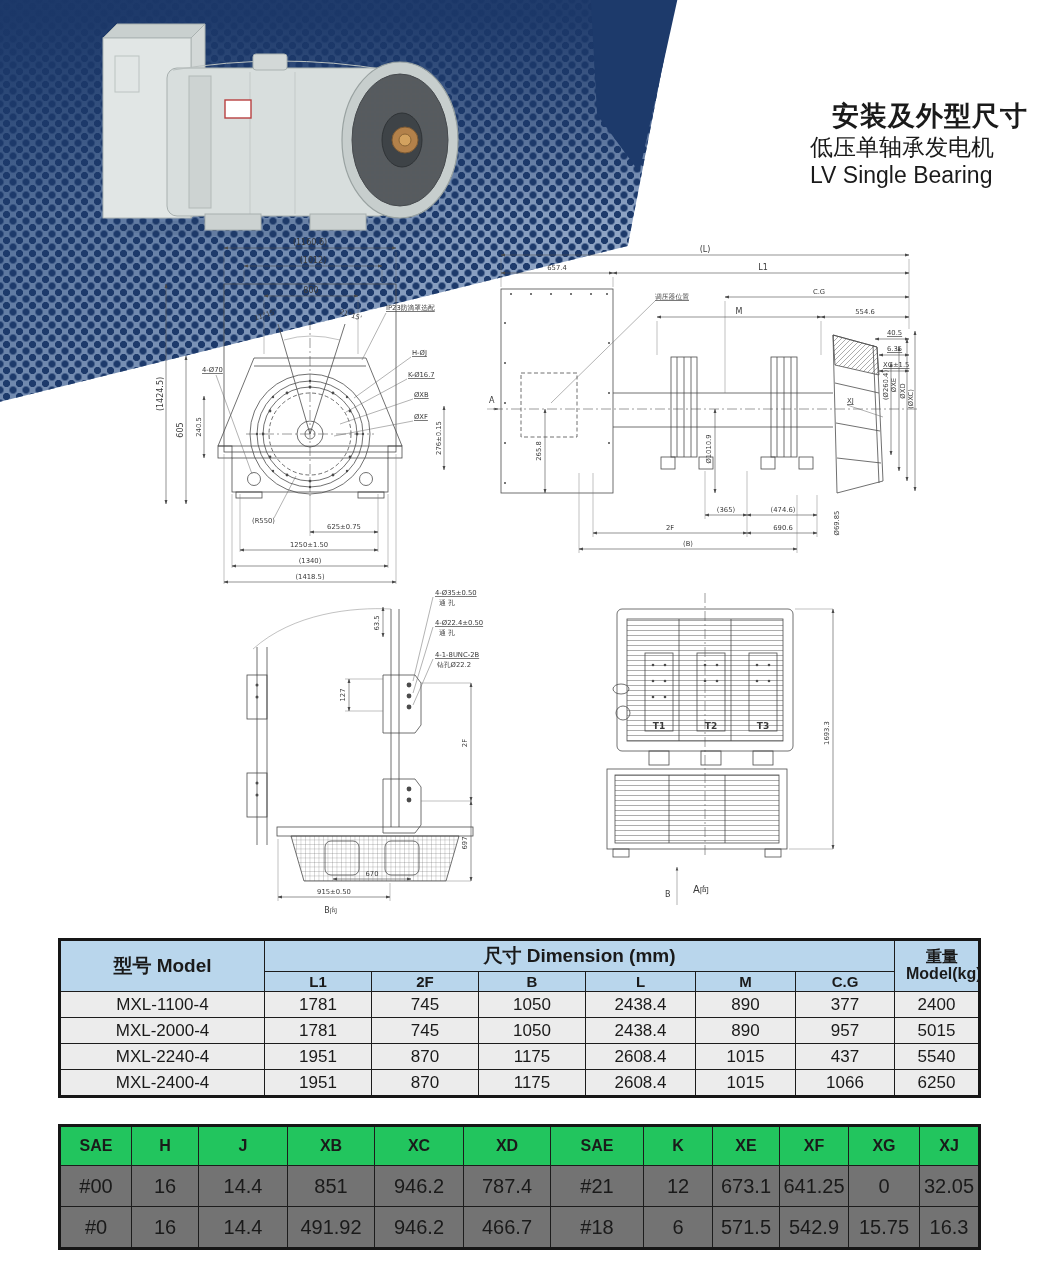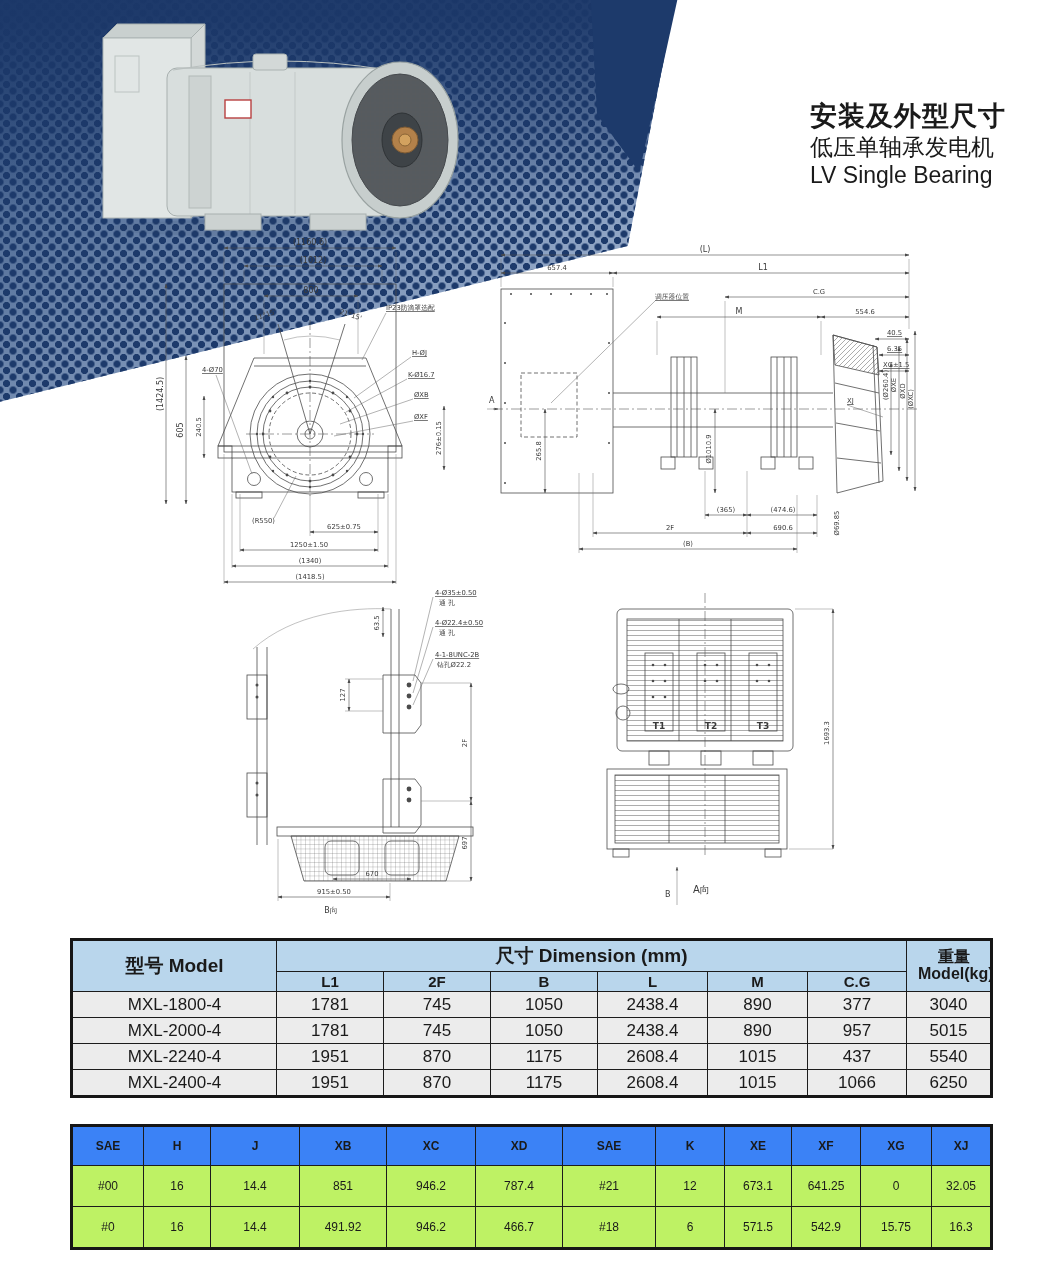--- a/index.html
+++ b/index.html
@@ -15,21 +15,21 @@
       radial-gradient(circle,#1d3a6b 3.3px,transparent 3.9px),
       radial-gradient(circle,#1d3a6b 3.3px,transparent 3.9px),
       linear-gradient(150deg,#31507f 0%,#8ba1c2 55%,#d9e0ec 100%);
     background-size:100% 100%,13px 13px,13px 13px,100% 100%;
     background-position:0 0,0 0,6.5px 6.5px,0 0;}
   .banner-solid{position:absolute;inset:0;background:#1d3a6b;
     clip-path:polygon(56% 0,64.2% 0,60.6% 42%,56.6% 28%);}
   .photo{position:absolute;left:55px;top:8px;}
 
   .titleblock{position:absolute;left:810px;top:100px;width:240px;line-height:1.22;}
-  .titleblock .cn1{font-size:27px;font-weight:bold;letter-spacing:1px;}
+  .titleblock .cn1{font-size:27px;font-weight:bold;letter-spacing:1px;text-align:center;}
   .titleblock .en1{font-size:24px;font-weight:bold;}
   .titleblock .cn2{font-size:23px;}
   .titleblock .en2{font-size:23px;}
 
   
   .dwg{position:absolute;}
   .dwg line,.dwg path,.dwg rect,.dwg circle,.dwg ellipse,.dwg polygon{
       stroke:#4b4b4b;stroke-width:.8;fill:none;}
   .dwg .ext{stroke-width:.45;stroke:#777;}
   .dwg .dim{stroke-width:.6;marker-start:url(#ar);marker-end:url(#ar);}
@@ -39,35 +39,35 @@
   .dwg .dot{fill:#4b4b4b;stroke:none;}
   .dwg text{font-size:8px;fill:#3a3a3a;stroke:none;font-family:"DejaVu Sans",sans-serif;}
   .dwg text.sm{font-size:6.8px;}
   .dwg text.ul{text-decoration:underline;}
   .dwg .mid{text-anchor:middle;}
   .dwg .fillmesh{fill:url(#mesh);}
   .dwg .filllouv{fill:url(#louv);}
   .dwg .fillhatch{fill:url(#hatch);}
 
   
-  .tbl{position:absolute;left:70px;width:920px;border-collapse:collapse;table-layout:fixed;}
+  .tbl{position:absolute;left:58px;width:920px;border-collapse:collapse;table-layout:fixed;}
   .tbl th,.tbl td{border:1.5px solid #1c1c1c;text-align:center;vertical-align:middle;
       padding:0;overflow:hidden;white-space:nowrap;}
   .tbl{border:3px solid #161616;}
   .tbl .blue{background:#b9d6ec;}
   .tbl .gray{background:#ececec;}
   .t1{top:938px;font-size:17px;}
   .t1 .h1{font-size:19px;font-weight:bold;height:30px;}
   .t1 .h2{font-size:15px;font-weight:bold;height:19px;}
   .t1 td{height:25px;font-size:17px;}
   .t1 .wh{font-size:16px;font-weight:bold;line-height:1.05;padding-left:11px;}
   .t2{top:1124px;font-size:16px;}
   .t2 .h1{font-size:18px;font-weight:bold;height:35px;}
-  .t2 .h2{height:38px;font-size:12px;background:#3b82f6;}
-  .t2 td{height:40px;font-size:12px;background:#bef264;}
+  .t2 .h2{height:38px;font-size:16px;background:#22c55e;}
+  .t2 td{height:40px;font-size:20px;background:#737373;}
 </style>
 </head>
 <body>
 
 <div class="page">
 
   <svg width="0" height="0" style="position:absolute">
     <defs>
       <marker id="ar" viewBox="0 0 10 10" refX="9" refY="5" markerWidth="8" markerHeight="8" orient="auto-start-reverse">
         <path d="M0,1.8 L10,5 L0,8.2 z" fill="#4b4b4b" stroke="none"></path>
@@ -465,28 +465,28 @@
         <th class="blue h2">L1</th>
         <th class="blue h2">2F</th>
         <th class="blue h2">B</th>
         <th class="blue h2">L</th>
         <th class="blue h2">M</th>
         <th class="blue h2">C.G</th>
       </tr>
     </thead>
     <tbody>
       <tr>
-        <td class="gray">MXL-1800-4</td>
+        <td class="gray">MXL-1100-4</td>
         <td class="gray">1781</td>
         <td class="gray">745</td>
         <td class="gray">1050</td>
         <td class="gray">2438.4</td>
         <td class="gray">890</td>
         <td class="gray">377</td>
-        <td class="gray">3040</td>
+        <td class="gray">2400</td>
       </tr>
       <tr>
         <td class="gray">MXL-2000-4</td>
         <td class="gray">1781</td>
         <td class="gray">745</td>
         <td class="gray">1050</td>
         <td class="gray">2438.4</td>
         <td class="gray">890</td>
         <td class="gray">957</td>
         <td class="gray">5015</td>

